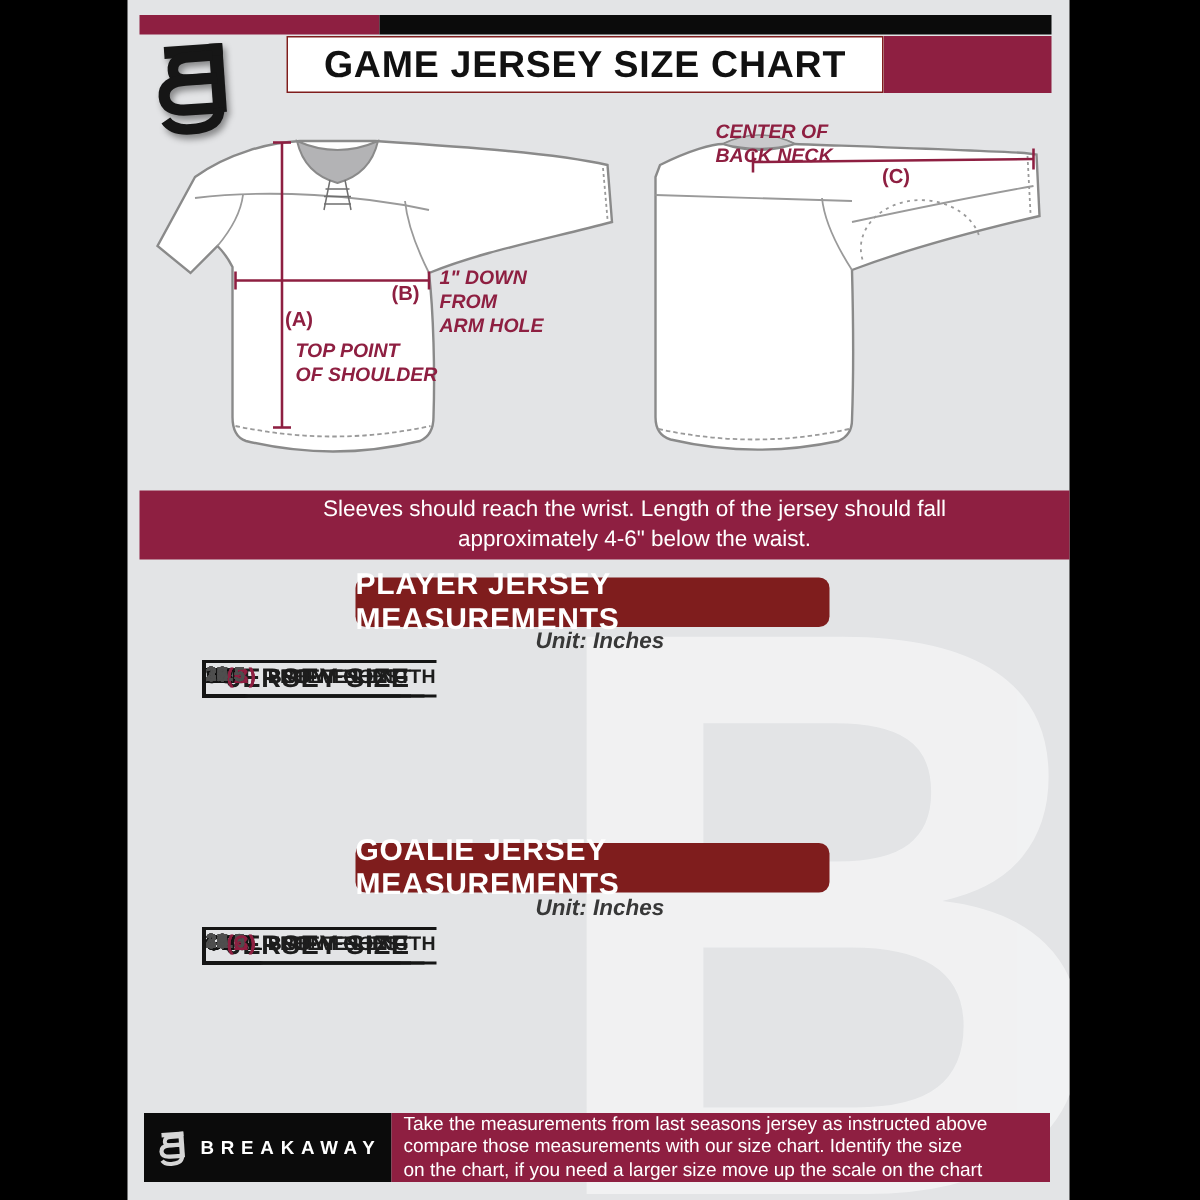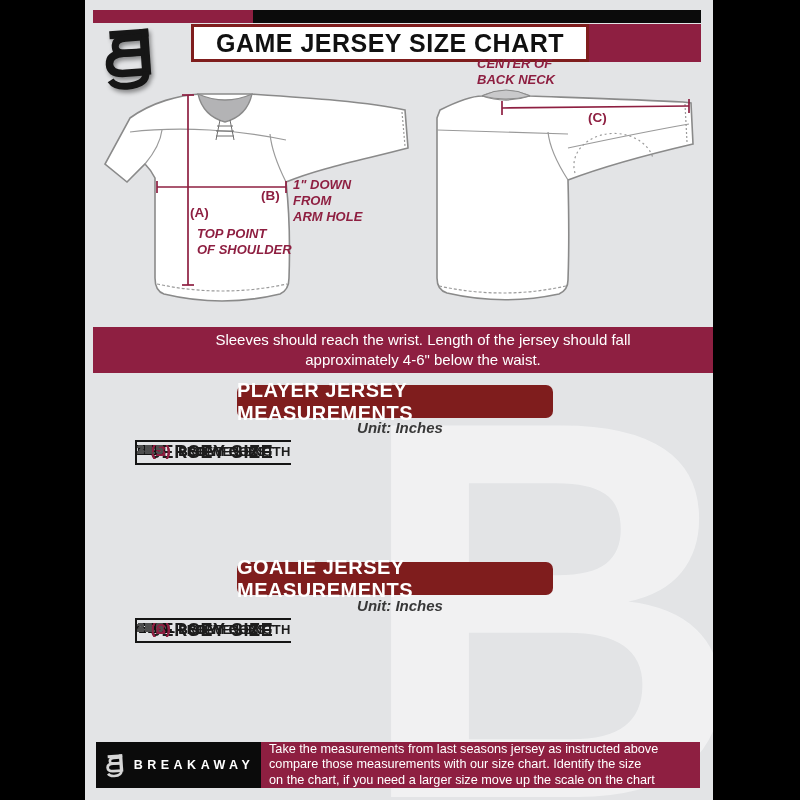--- a/index.html
+++ b/index.html
@@ -7,37 +7,37 @@
   .canvas{position:relative;width:800px;height:800px;background:#000;}
   .page{position:absolute;left:85px;top:0;width:628px;height:800px;background:#e3e4e6;overflow:hidden;}
   .page *{position:absolute;box-sizing:border-box;}
   
   .watermark{left:270px;top:340px;font-size:540px;line-height:1;font-weight:bold;
     color:#ffffff;opacity:.5;z-index:0;}
   .z{z-index:1;}
   
   .topbar-maroon{left:8px;top:10px;width:160px;height:13px;background:#8e1f41;}
   .topbar-black{left:168px;top:10px;width:448px;height:13px;background:#0b0b0b;}
-  .titlebox{left:106px;top:24px;width:398px;height:38px;background:#fff;border:3px solid #7f1d1d;
+  .titlebox{left:106px;top:24px;width:398px;height:38px;background:#fff;border:1px solid #7f1d1d;
     display:flex;align-items:center;justify-content:center;}
   .titlebox span{position:static;font-size:25px;font-weight:bold;color:#111;letter-spacing:.5px;}
   .title-maroon{left:504px;top:24px;width:112px;height:38px;background:#8e1f41;}
   .logo{left:12px;top:20px;width:64px;height:74px;filter:drop-shadow(2px 3px 2px rgba(0,0,0,.4));}
   
   .svgbox{overflow:visible;}
   .front-svg{left:15px;top:88px;width:330px;height:240px;}
   .back-svg{left:340px;top:88px;width:280px;height:240px;}
   .note{color:#8e1f41;font-weight:bold;font-size:13px;line-height:16px;font-style:italic;z-index:2;}
   .keylab{color:#8e1f41;font-weight:bold;font-size:13.5px;font-style:normal;z-index:2;}
   .n-a-key{left:105px;top:205px;}
   .n-a{left:112px;top:226px;}
   .n-b-key{left:176px;top:188px;}
   .n-b{left:208px;top:177px;}
   .n-c-key{left:503px;top:110px;}
-  .n-c{left:392px;top:56px;}
+  .n-c{left:392px;top:80px;}
   
   .banner{left:8px;top:327px;width:660px;height:46px;background:#8e1f41;display:flex;
     flex-direction:column;align-items:center;justify-content:center;}
   .banner div{position:static;color:#fff;font-size:15px;line-height:20px;text-align:center;}
   
   .secbox{left:152px;width:316px;height:33px;background:#7f1d1d;border-radius:7px;
     display:flex;align-items:center;justify-content:center;}
   .secbox span{position:static;color:#fff;font-weight:bold;font-size:20px;letter-spacing:.5px;}
   .sec-player{top:385px;} .sec-goalie{top:562px;align-items:center;}
   .unit{left:50px;width:530px;text-align:center;font-style:italic;font-weight:bold;

